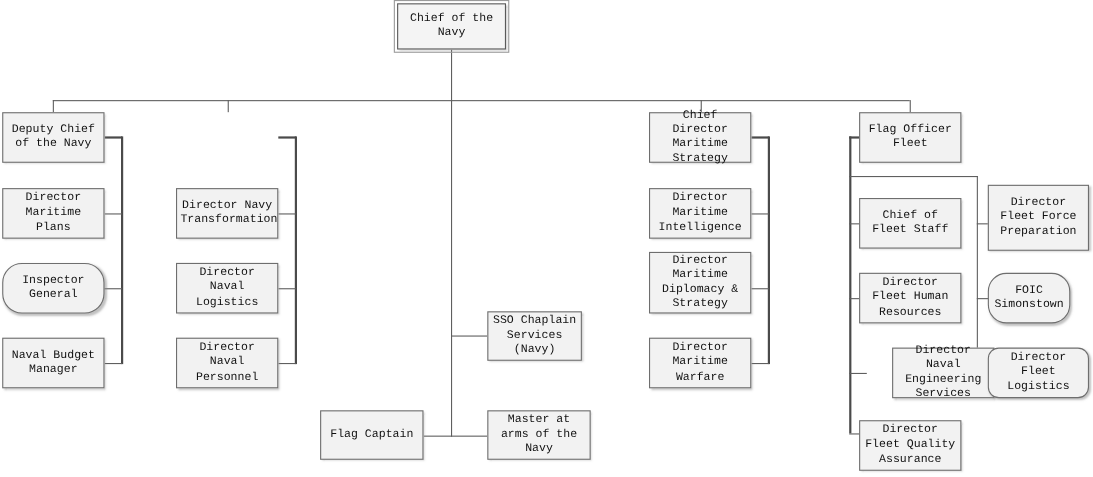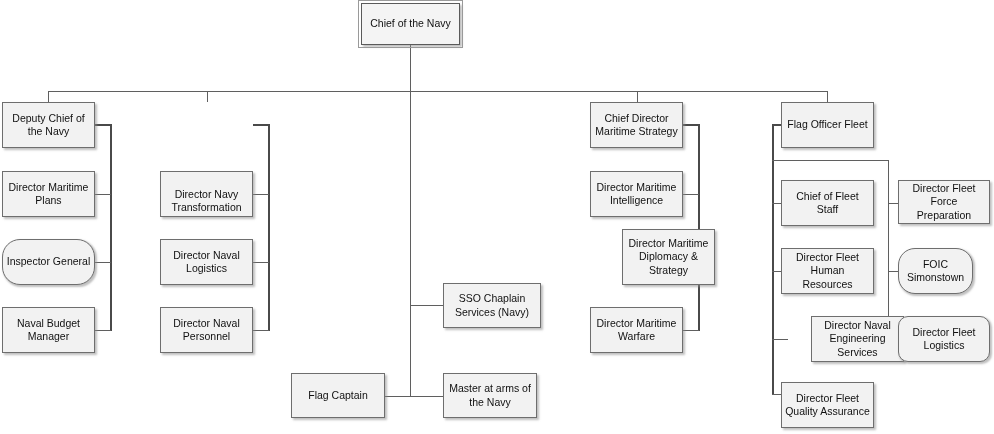--- a/index.html
+++ b/index.html
@@ -23,20 +23,21 @@
     border: 1px solid #6e6e6e;
     box-shadow: 1.5px 1.5px 2px rgba(140,140,140,0.55);
     display: flex;
     align-items: center;
     justify-content: center;
     text-align: center;
     font-size: 10.5px;
     line-height: 1.25;
     color: #101010;
     padding: 2px 3px;
+    font-family: Liberation Mono, monospace;
   }
   .node.root {
     border: 1px solid #5a5a5a;
     outline: 1px solid #9a9a9a;
     outline-offset: 2px;
     background: #f4f4f4;
   }
   .node .label {
     display: block;
     width: 100%;
@@ -110,37 +111,37 @@
   <div class="node" style="left:2px; top:171px; width:93px; height:46px;">
     <span class="label">Director Maritime Plans</span>
   </div>
   <div class="node" style="left:2px; top:239px; width:93px; height:46px;border-radius:18px;">
     <span class="label">Inspector General</span>
   </div>
   <div class="node" style="left:2px; top:307px; width:93px; height:46px;">
     <span class="label">Naval Budget Manager</span>
   </div>
 
-  <div class="node" style="left:160px; top:171px; width:93px; height:46px;align-items:flex-end;">
+  <div class="node" style="left:160px; top:171px; width:93px; height:46px;">
     <span class="label">Director Navy Transformation</span>
   </div>
   <div class="node" style="left:160px; top:307px; width:93px; height:46px;">
     <span class="label">Director Naval Personnel</span>
   </div>
   <div class="node" style="left:160px; top:239px; width:93px; height:46px;">
     <span class="label">Director Naval Logistics</span>
   </div>
 
   <div class="node" style="left:590px; top:102px; width:93px; height:46px;">
     <span class="label">Chief Director Maritime Strategy</span>
   </div>
   <div class="node" style="left:590px; top:171px; width:93px; height:46px;">
     <span class="label">Director Maritime Intelligence</span>
   </div>
-  <div class="node" style="left:590px; top:229px; width:93px; height:56px;margin-left:32px;">
+  <div class="node" style="left:590px; top:229px; width:93px; height:56px;">
     <span class="label">Director Maritime Diplomacy &amp; Strategy</span>
   </div>
   <div class="node" style="left:590px; top:307px; width:93px; height:46px;">
     <span class="label">Director Maritime Warfare</span>
   </div>
 
   <div class="node" style="left:781px; top:102px; width:93px; height:46px;">
     <span class="label">Flag Officer Fleet</span>
   </div>
   <div class="node" style="left:781px; top:180px; width:93px; height:46px;">
@@ -149,31 +150,31 @@
   <div class="node" style="left:781px; top:248px; width:93px; height:46px;">
     <span class="label">Director Fleet Human Resources</span>
   </div>
   <div class="node" style="left:811px; top:316px; width:93px; height:46px;">
     <span class="label">Director Naval Engineering Services</span>
   </div>
   <div class="node" style="left:781px; top:382px; width:93px; height:46px;">
     <span class="label">Director Fleet Quality Assurance</span>
   </div>
 
-  <div class="node" style="left:898px; top:180px; width:92px; height:44px;">
+  <div class="node" style="left:898px; top:168px; width:92px; height:60px;">
     <span class="label">Director Fleet Force Preparation</span>
   </div>
   <div class="node" style="left:898px; top:248px; width:75px; height:46px;border-radius:17px;">
     <span class="label">FOIC Simonstown</span>
   </div>
   <div class="node" style="left:898px; top:316px; width:92px; height:46px;border-radius:10px;">
     <span class="label">Director Fleet Logistics</span>
   </div>
 
-  <div class="node" style="left:443px; top:283px; width:98px; height:45px;">
+  <div class="node" style="left:443px; top:283px; width:86px; height:45px;">
     <span class="label">SSO Chaplain Services (Navy)</span>
   </div>
   <div class="node" style="left:291px; top:373px; width:94px; height:45px;">
     <span class="label">Flag Captain</span>
   </div>
   <div class="node" style="left:443px; top:373px; width:94px; height:45px;">
     <span class="label">Master at arms of the Navy</span>
   </div>
 
 </div>

